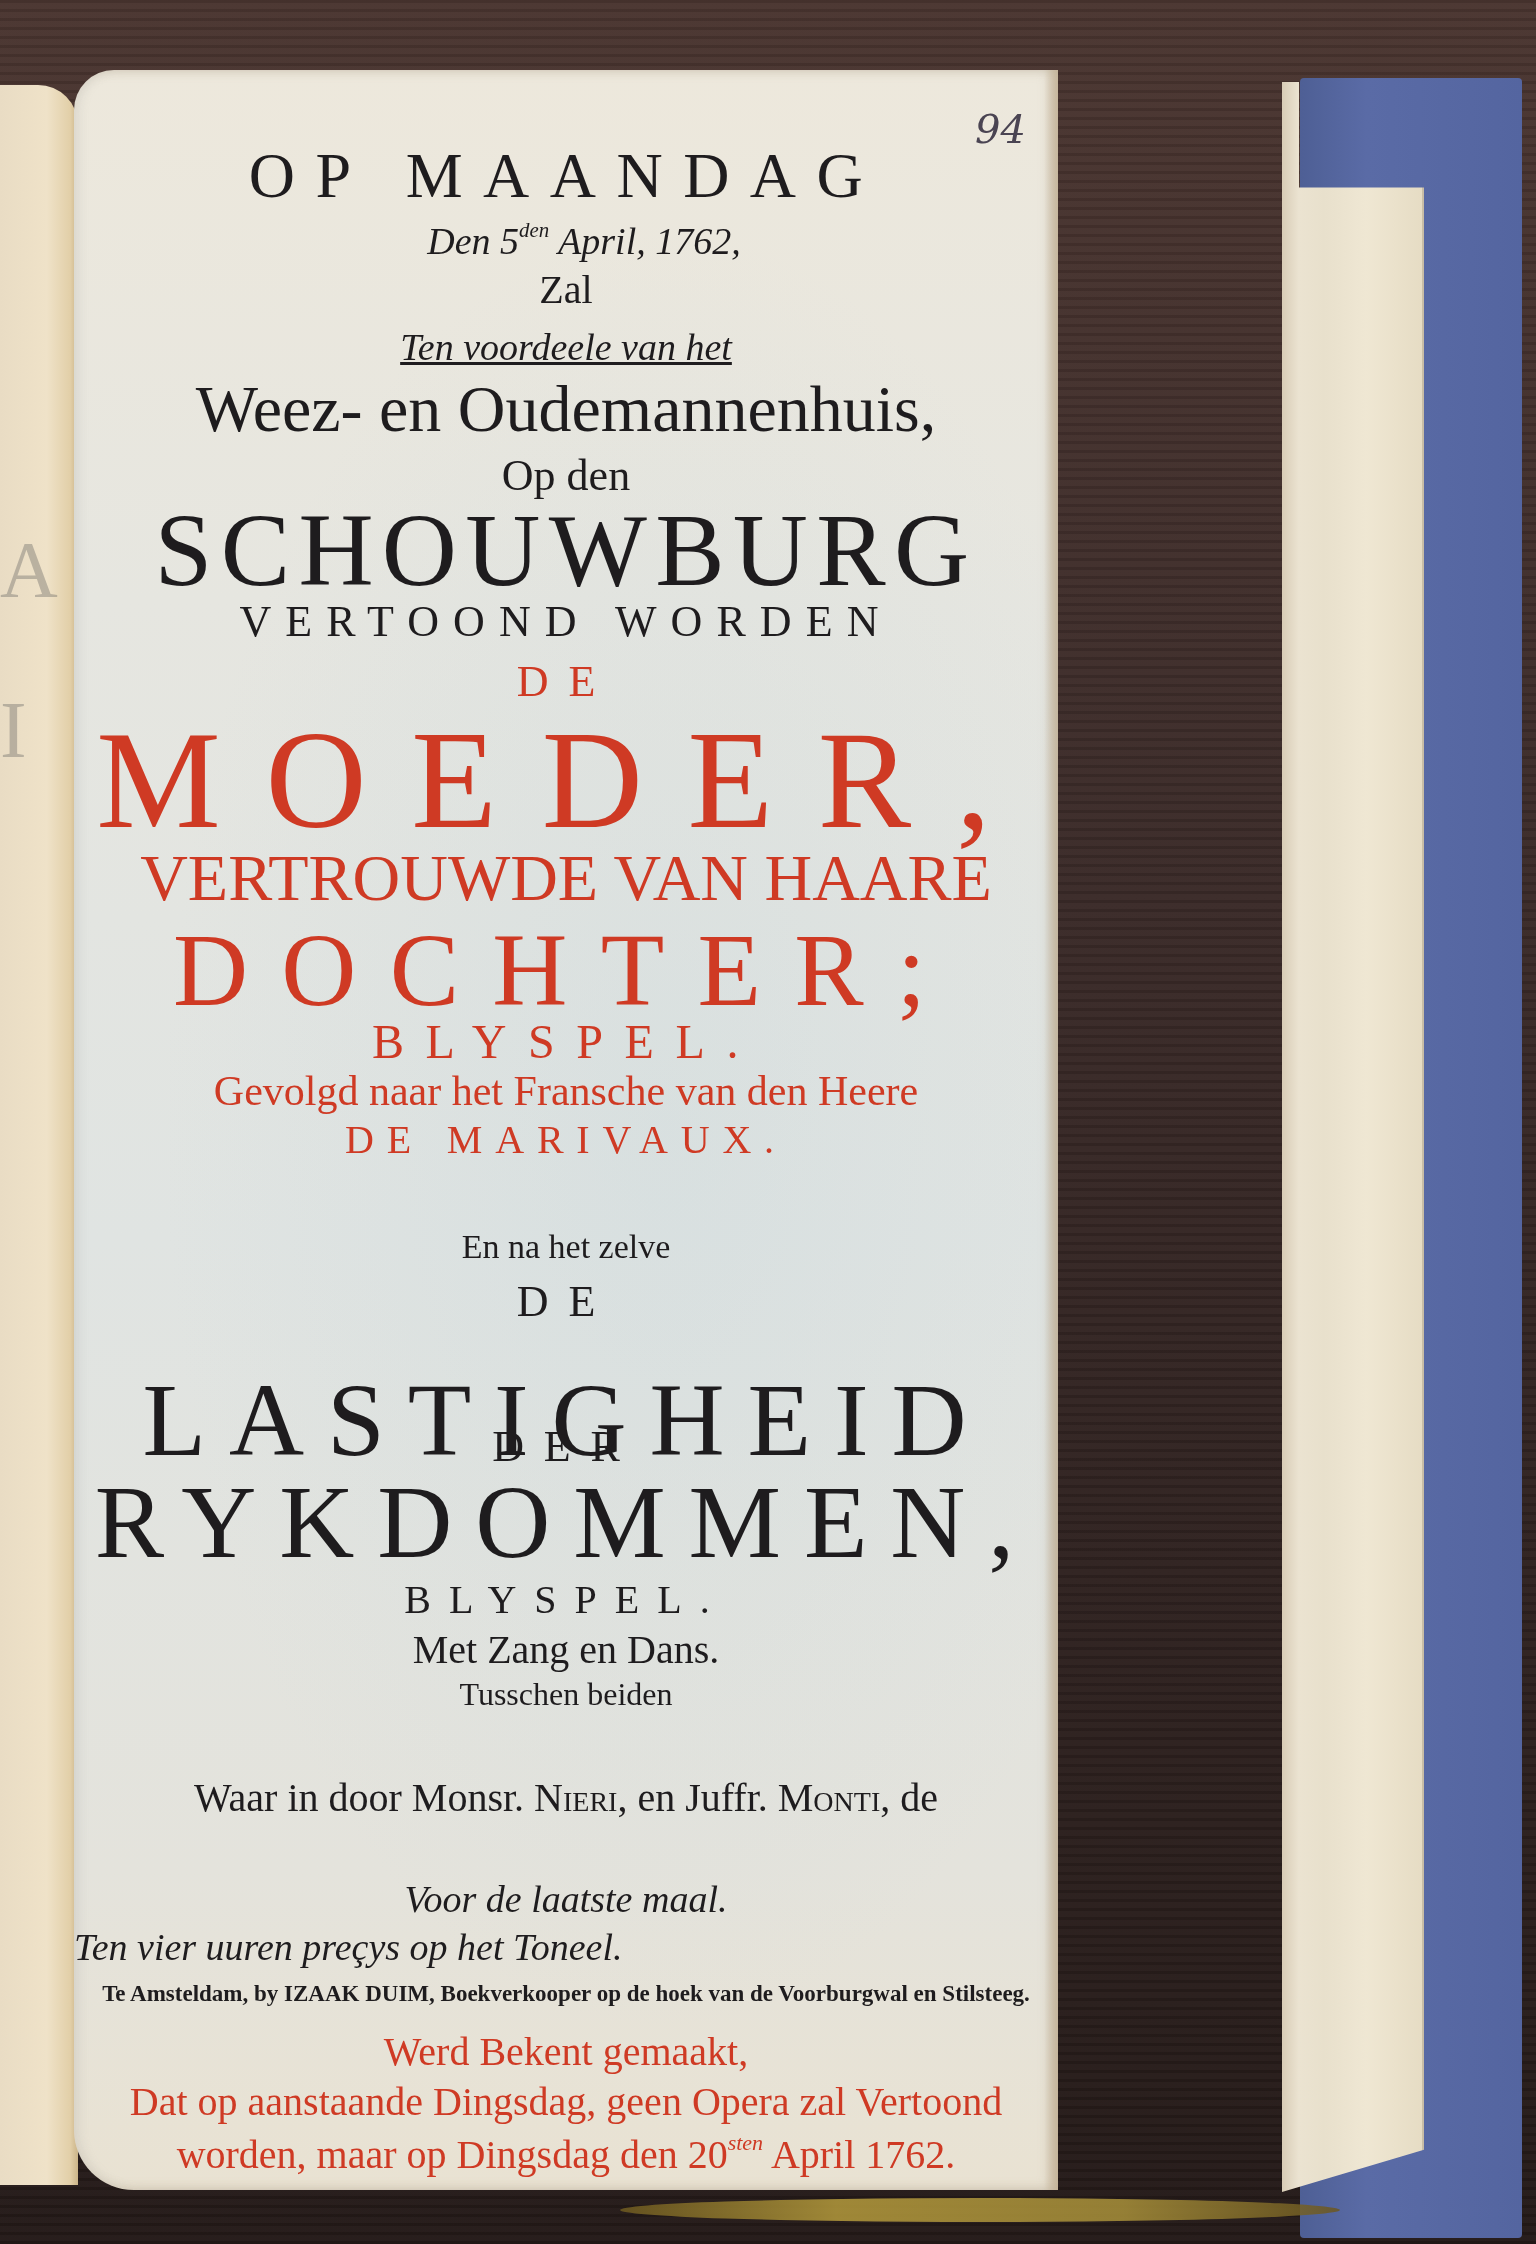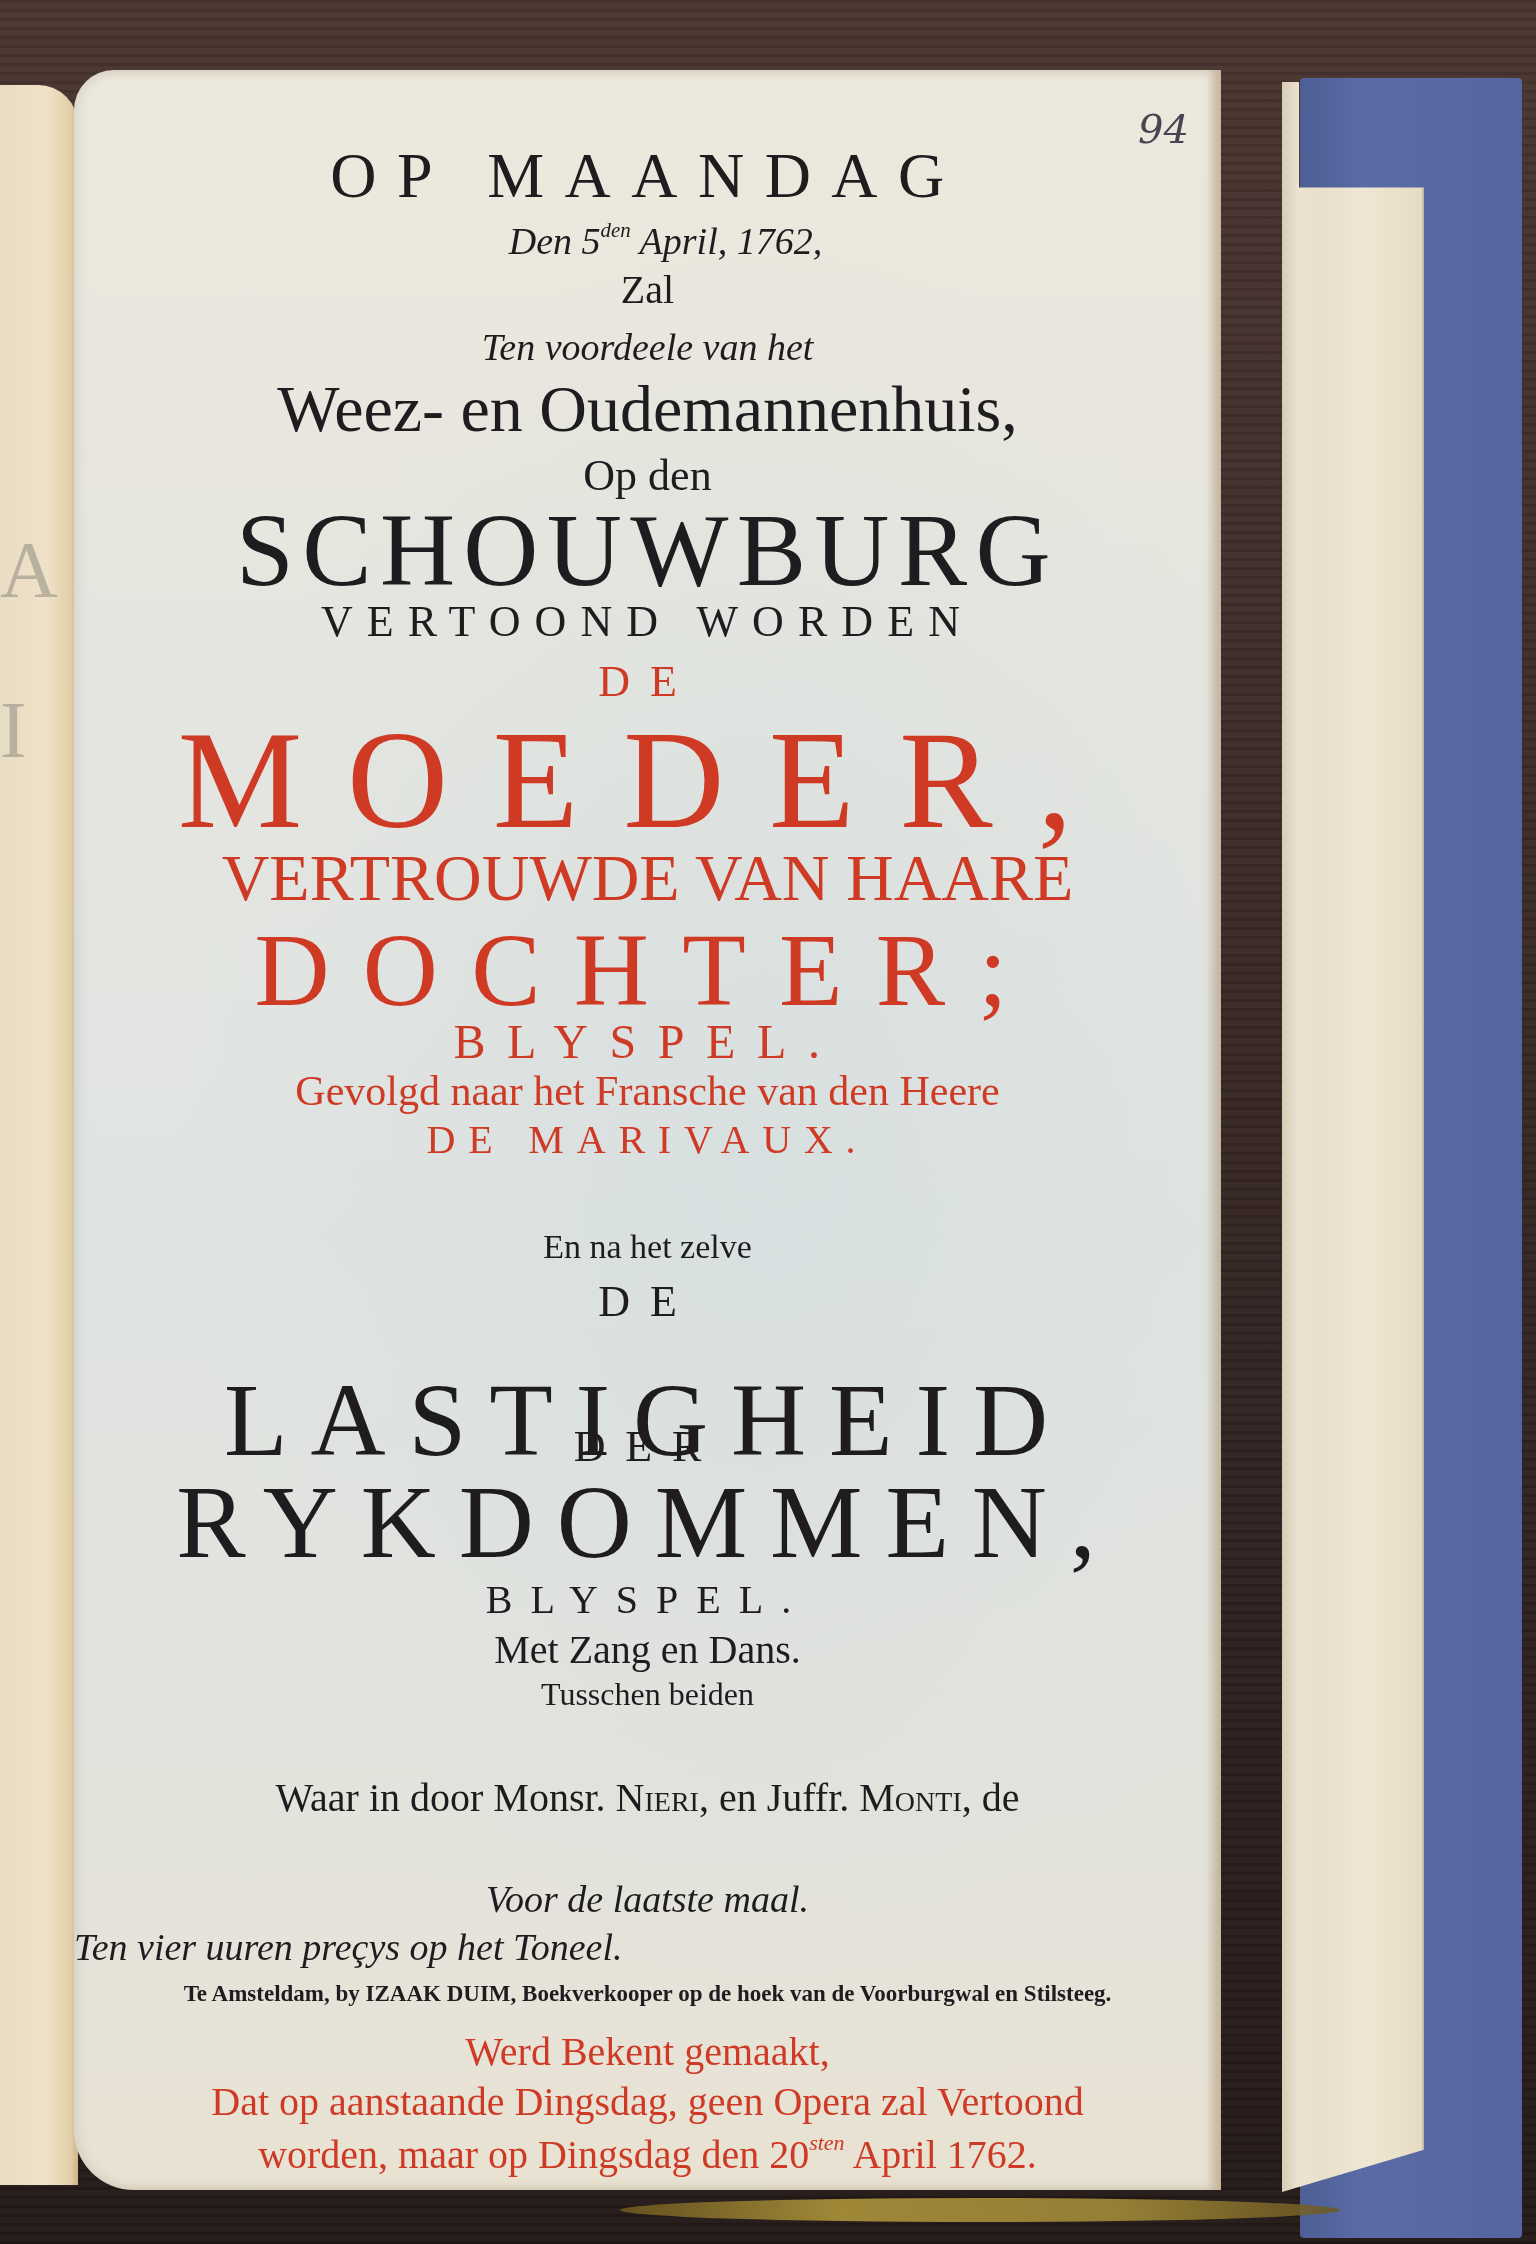--- a/index.html
+++ b/index.html
@@ -55,21 +55,21 @@
     background: linear-gradient(90deg, #d8ccb6 0%, #ebe3d1 12%, #e8e0cc 30%, #efe7d3 60%, #e6dcc4 100%);
     border-right: 2px solid #c8bda6;
     clip-path: polygon(0 0, 12% 0, 12% 5%, 100% 5%, 100% 98%, 0 100%);
   }
 
   
   .page {
     position: absolute;
     left: 74px;
     top: 70px;
-    width: 1147px;
+    width: 984px;
     height: 2120px;
     background:
       radial-gradient(ellipse at 60% 50%, rgba(200,215,220,0.35) 0%, rgba(0,0,0,0) 60%),
       linear-gradient(180deg, #ede8dc 0%, #e6e6e0 25%, #e0e4e2 55%, #e4e3dc 85%, #e9e2d2 100%);
     border-top-left-radius: 40px;
     border-bottom-left-radius: 60px;
     box-shadow: inset -8px 0 12px rgba(160,140,110,0.35), inset 6px 0 10px rgba(150,150,150,0.15);
   }
   .page-edge {
     position: absolute;
@@ -143,21 +143,21 @@
 
   <div class="line spaced-l" style="top:74px; font-size:64px;">OP MAANDAG</div>
 
   <div class="line italic" style="top:150px; font-size:38px;padding-left:18px;">
     <span>Den 5</span><sup class="sml">den</sup>
     <span>April, 1762,</span>
   </div>
 
   <div class="line" style="top:200px; font-size:40px;">Zal</div>
 
-  <div class="line italic" style="top:258px; font-size:38px;">Ten voordeele van het</div>
+  <div class="line italic" style="top:258px; font-size:38px;text-decoration:underline;">Ten voordeele van het</div>
 
   <div class="line" style="top:306px; font-size:66px;">Weez- en Oudemannenhuis,</div>
 
   <div class="line" style="top:384px; font-size:44px;">Op den</div>
 
   <div class="line spaced-s" style="top:428px; font-size:104px;">SCHOUWBURG</div>
 
   <div class="line spaced-l" style="top:530px; font-size:44px;">VERTOOND WORDEN</div>
 
   <div class="line red spaced-xl" style="top:590px; font-size:44px;">DE</div>

